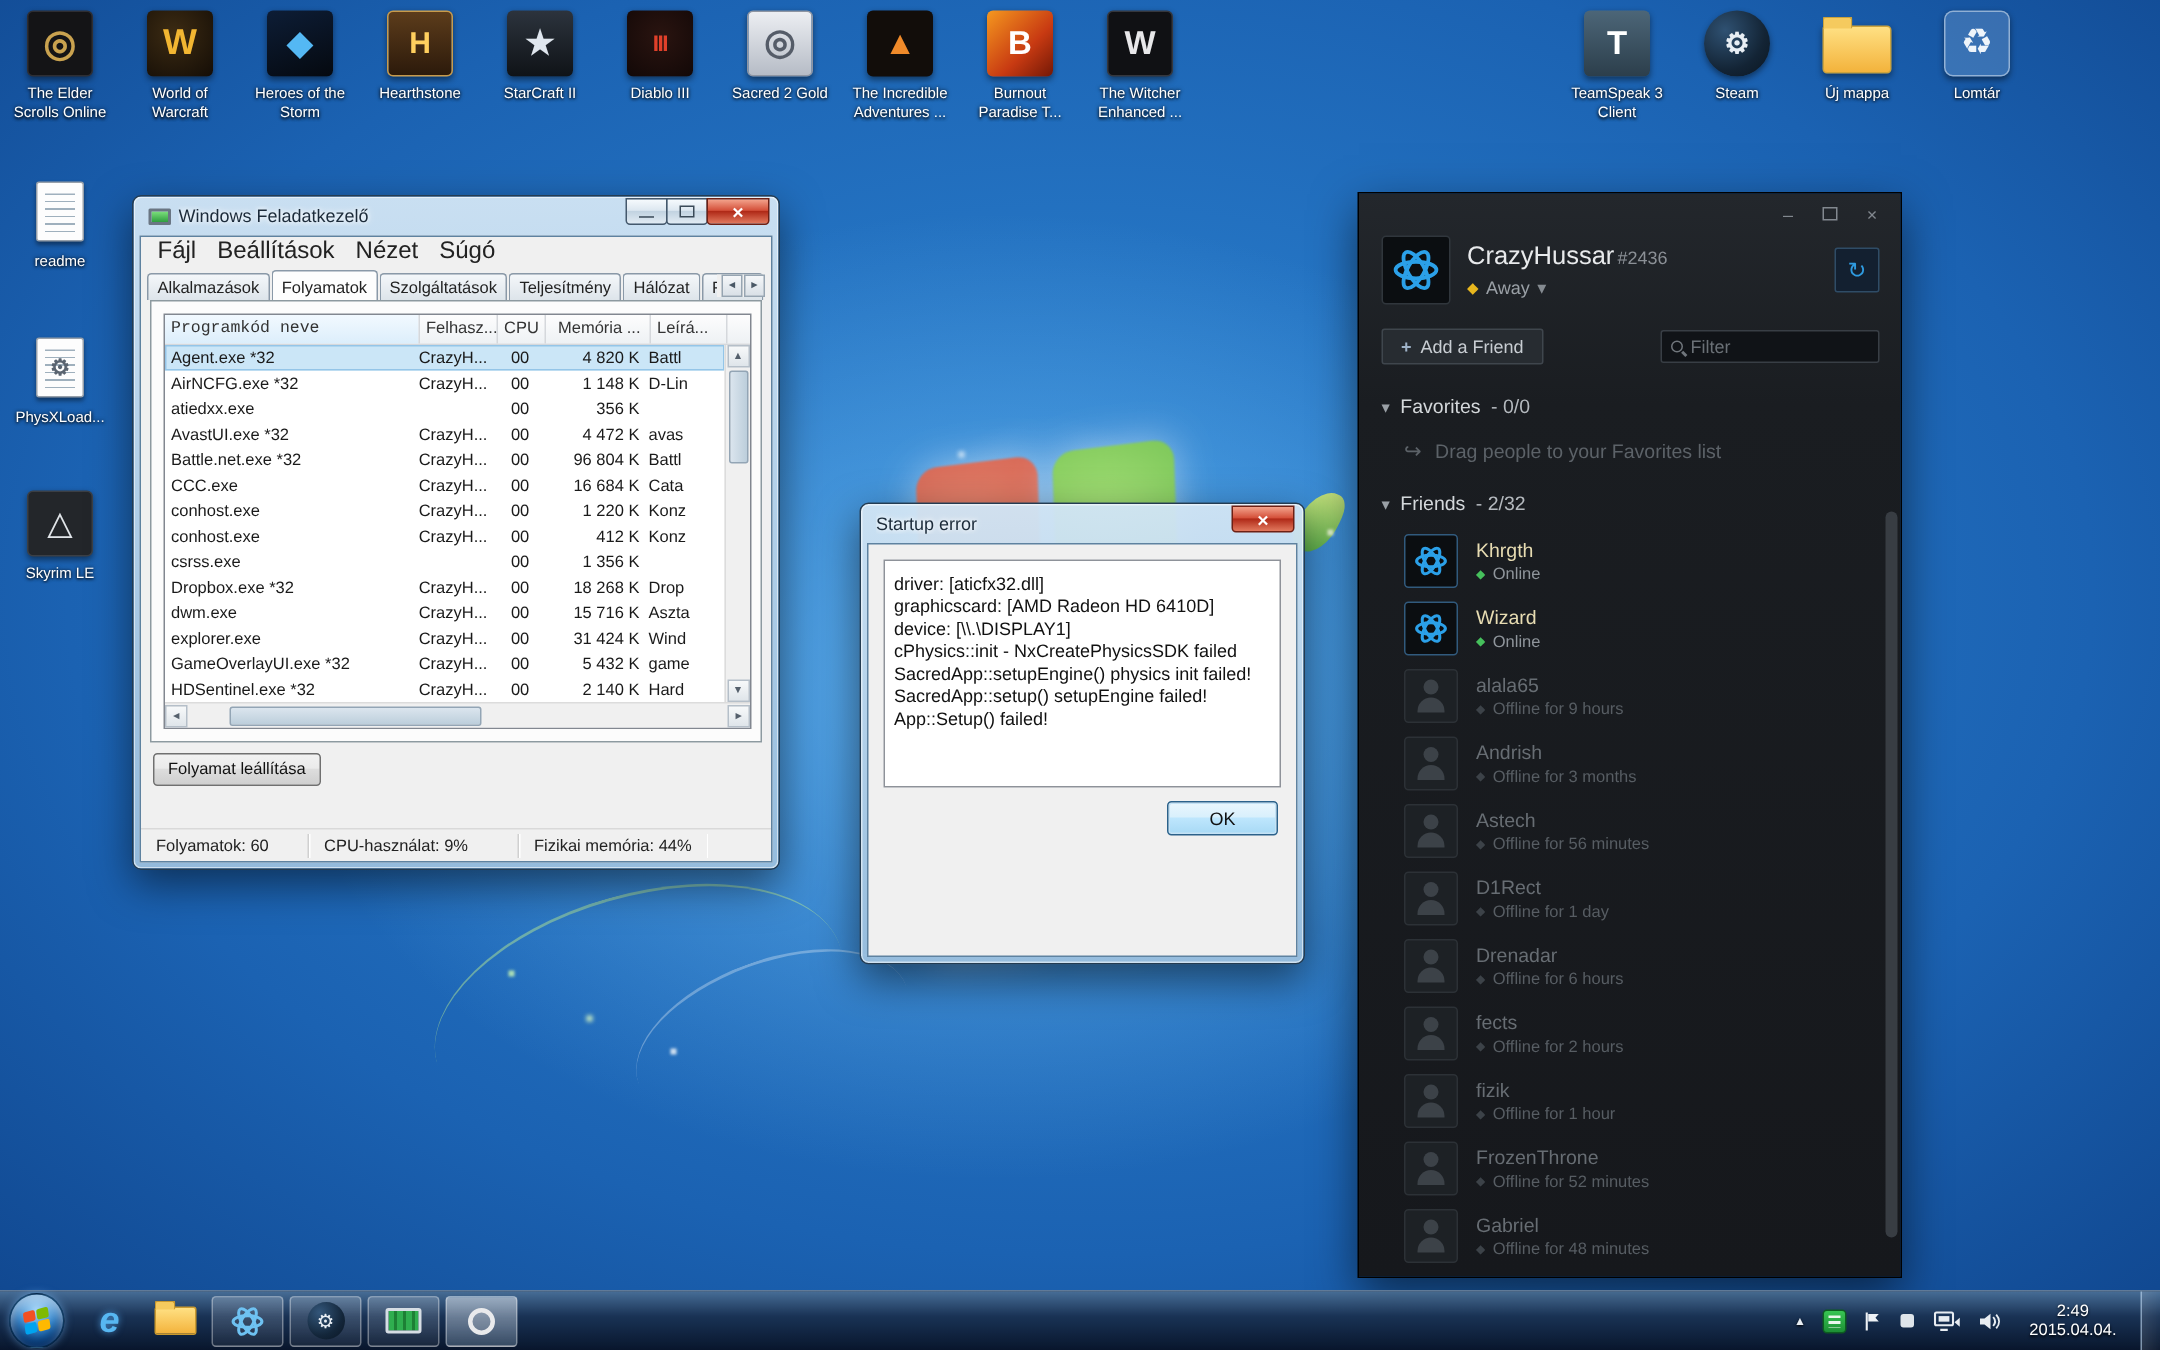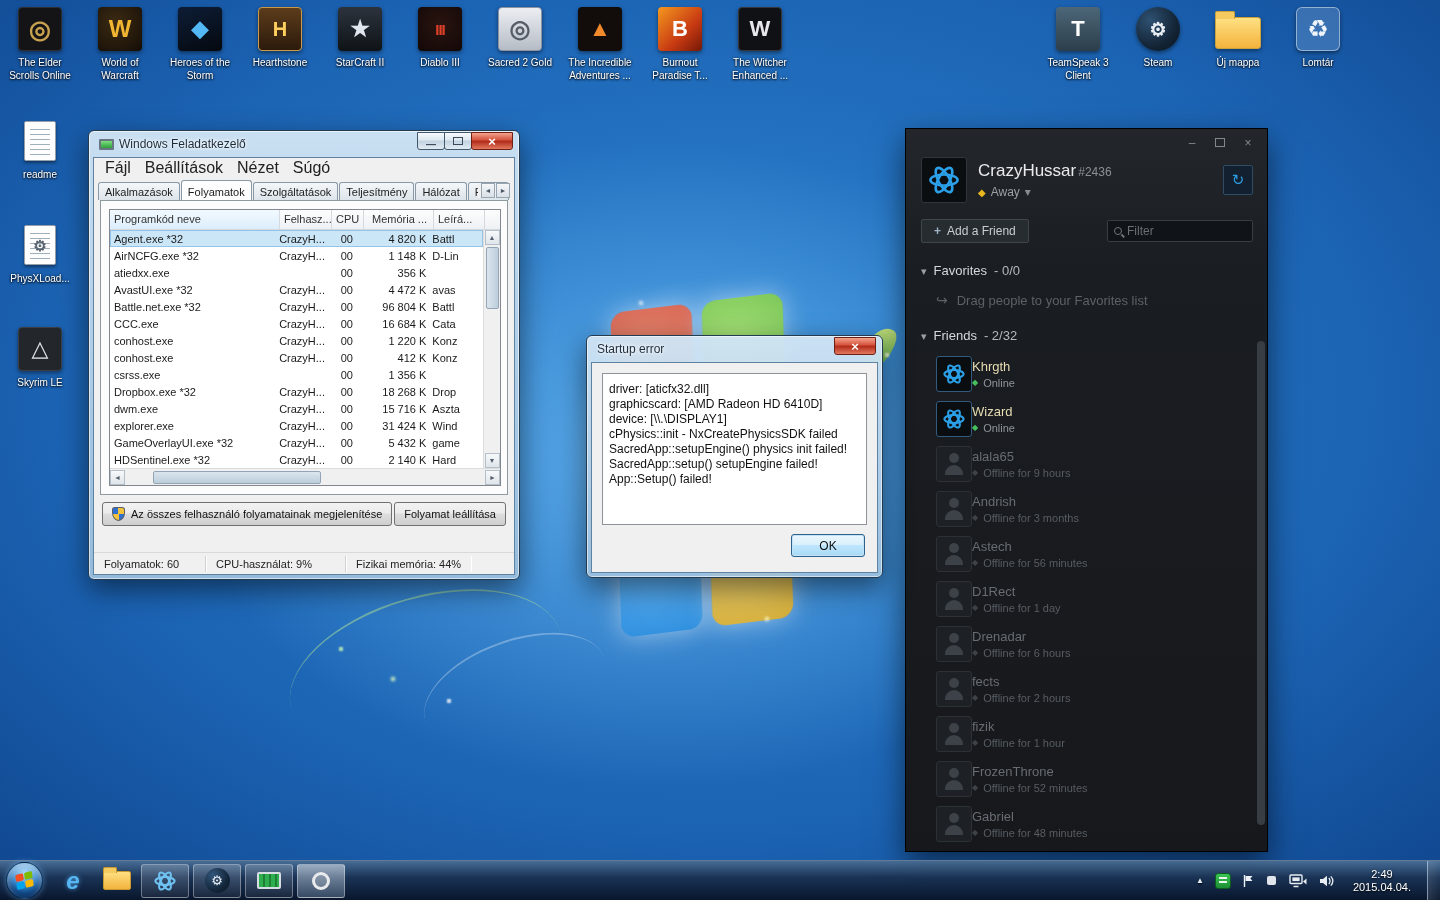--- a/index.html
+++ b/index.html
@@ -98,21 +98,21 @@
     white-space:nowrap; cursor:pointer; }
   .tab.active { background:#fdfdfd; padding-top:5px; position:relative; z-index:2; }
   .tab.clipped { max-width:42px; overflow:hidden; }
   .tab-arrows { position:absolute; right:4px; bottom:2px; display:flex; gap:1px; background:#f0f0f0; padding-left:3px; }
   .tarr { width:14px; height:15px; border:1px solid #97a5b2; background:linear-gradient(#f5f7f9,#d9e0e7);
     font-size:7px; color:#4a5866; display:flex; align-items:center; justify-content:center; cursor:pointer; }
   .tabpanel { margin:0 6px; border:1px solid #8d9aa0; background:#fcfcfc; padding:8px; }
   .lv { border:1px solid #828790; background:#fff; width:392px; }
   .lv-head { display:flex; height:20px; background:linear-gradient(#fdfdfd,#eef1f4); border-bottom:1px solid #d5d8dc; }
   .hcell { font-size:11px; color:#333; padding:3px 4px 0; border-right:1px solid #d5d8dc; white-space:nowrap; overflow:hidden; cursor:pointer; }
-  .hcell.sorted { background:linear-gradient(#f2f9ff,#dceefb); }
+  .hcell.sorted { background:linear-gradient(#f2f9ff,#dceefb);font-family:Liberation Mono, monospace; }
   .c-name{width:170px} .c-user{width:52px} .c-cpu{width:32px; text-align:center}
   .c-mem{width:70px; text-align:right; padding-right:6px} .c-desc{width:51px}
   .hstub{flex:1; border-right:none;}
   .lv-body { display:flex; }
   .lv-rows { width:375px; height:238px; overflow:hidden; }
   .prow { display:flex; height:17px; align-items:center; font-size:11px; color:#1a1a1a; cursor:default; }
   .prow span { white-space:nowrap; overflow:hidden; }
   .prow .c-name{padding-left:4px;}
   .prow.sel { background:#cbe6f7; box-shadow:inset 0 0 0 1px #94c5e8; }
   .vscroll { width:17px; height:238px; background:#f0f0f0; border-left:1px solid #dcdcdc;
@@ -129,21 +129,21 @@
     background:linear-gradient(#f2f2f2,#ebebeb 45%,#dddddd 50%,#cfcfcf); display:flex; align-items:center; cursor:pointer; }
   .shield { width:13px; height:14px; margin-right:6px; border:1px solid #5a5f66;
     border-radius:3px 3px 7px 7px / 3px 3px 9px 9px;
     background:conic-gradient(#f3c33c 0 90deg,#2f6fd0 90deg 180deg,#f3c33c 180deg 270deg,#2f6fd0 270deg 360deg); }
   .statusbar { margin-top:auto; display:flex; height:22px; align-items:center; background:#f0f0f0;
     border-top:1px solid #d9d9d9; font-size:11px; color:#222; }
   .scell { padding:0 10px; height:16px; line-height:16px; border-right:1px solid #d0d0d0; box-shadow:1px 0 0 #fff; }
   .scell:nth-child(1){width:112px} .scell:nth-child(2){width:140px}
 
   
-  .win-error { left:586px; top:335px; width:297px; height:243px; z-index:20; }
+  .win-error { left:573px; top:335px; width:297px; height:308px; z-index:20; }
   .err-box { margin:10px 10px 0; height:152px; background:#fff; border:1px solid #8e9299; padding:8px 6px; }
   .eline { font-size:12px; line-height:15px; color:#111; white-space:nowrap; overflow:hidden; }
   .err-okrow { display:flex; justify-content:flex-end; padding:9px 12px; }
   .okbtn { width:74px; height:23px; font-size:12px; color:#111; border:1px solid #2c628b; border-radius:3px;
     background:linear-gradient(#eaf6fd,#d9f0fc 45%,#bee6fd 50%,#a7d9f5);
     box-shadow:0 0 0 1px #c4e2f5 inset; display:flex; align-items:center; justify-content:center; cursor:pointer; }
 
   
   .bnet { position:absolute; left:905px; top:128px; width:363px; height:724px; z-index:10;
     background:linear-gradient(180deg,#23272c 0,#1a1d21 140px,#16181c 100%);
@@ -173,21 +173,21 @@
   .mag::after{content:""; position:absolute; width:4px; height:1.5px; background:#70767c; left:6px; top:7px; transform:rotate(45deg);}
   .bn-filter input { background:transparent; border:none; outline:none; color:#fdba74; font-size:12px; width:100%;
     font-family:"Liberation Sans",sans-serif; }
   .bn-filter input::placeholder { color:#6a7076; }
   .bn-section { display:flex; align-items:center; gap:7px; padding:20px 0 0 15px; font-size:13px; color:#d4d8db; cursor:pointer; }
   .chev::before{content:"▾"; color:#9aa0a6; font-size:11px;}
   .bn-cnt { color:#b4b9be; }
   .bn-empty { display:flex; align-items:center; gap:9px; padding:14px 0 0 30px; font-size:13px; color:#5c6268; }
   .dragico::before{content:"↪"; color:#5c6268; font-size:14px;}
   .bn-list { margin-top:8px; }
-  .friend { display:flex; align-items:center; height:45px; padding-left:30px; cursor:pointer; }
+  .friend { display:flex; align-items:center; height:45px; padding-left:30px; gap:12px; cursor:pointer; }
   .f-avatar { width:36px; height:36px; border-radius:3px; display:flex; align-items:center; justify-content:center; position:relative; flex:none; }
   .friend.online .f-avatar { background:#0b0e11; border:1px solid #315a7d; }
   .friend.offline .f-avatar { background:#1d2125; border:1px solid #2c3136; }
   .av-person { width:100%; height:100%; display:block; position:relative; }
   .av-person::before{content:""; position:absolute; width:10px; height:10px; border-radius:50%; background:#3c4248; left:12px; top:6px;}
   .av-person::after{content:""; position:absolute; width:18px; height:10px; border-radius:9px 9px 0 0; background:#3c4248; left:8px; bottom:6px;}
   .f-name { font-size:13px; }
   .friend.online .f-name { color:#e7dcb2; }
   .friend.offline .f-name { color:#676d73; }
   .f-status { margin-top:3px; font-size:11px; display:flex; align-items:center; gap:5px; }
@@ -574,24 +574,20 @@
         </div>
         <div class="hscroll">
           <span class="sarr">◄</span>
           <span class="hthumb"></span>
           <span class="sarr" style="margin-left:auto">►</span>
         </div>
       </div>
     </div>
     <div class="btnrow">
       <span class="w7btn">
-        <span class="shield"></span>
-        <span>Az összes felhasználó folyamatainak megjelenítése</span>
-      </span>
-      <span class="w7btn">
         <span>Folyamat leállítása</span>
       </span>
     </div>
     <div class="statusbar">
       <span class="scell">Folyamatok: 60</span>
       <span class="scell">CPU-használat: 9%</span>
       <span class="scell" style="border-right:none">Fizikai memória: 44%</span>
     </div>
   </div>
 </div>

